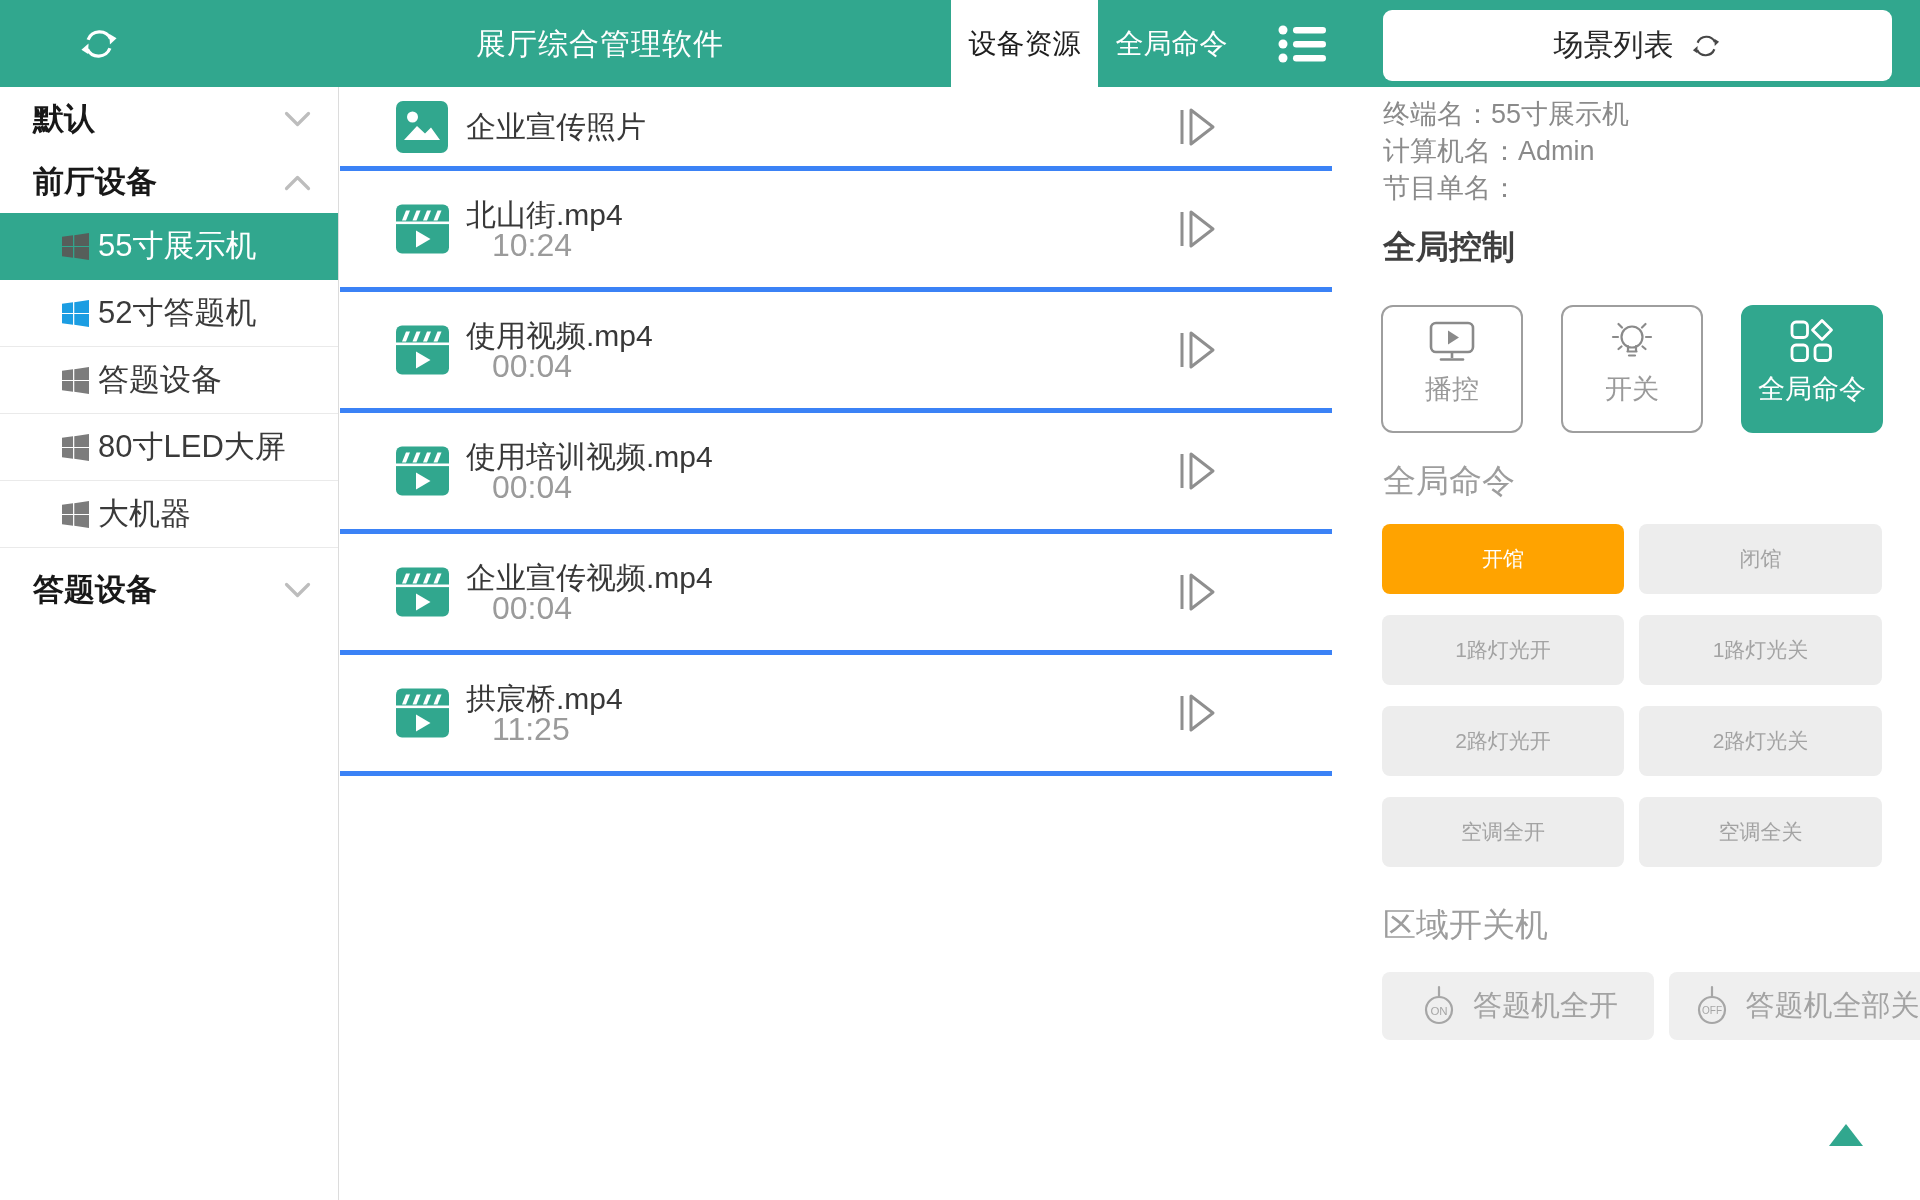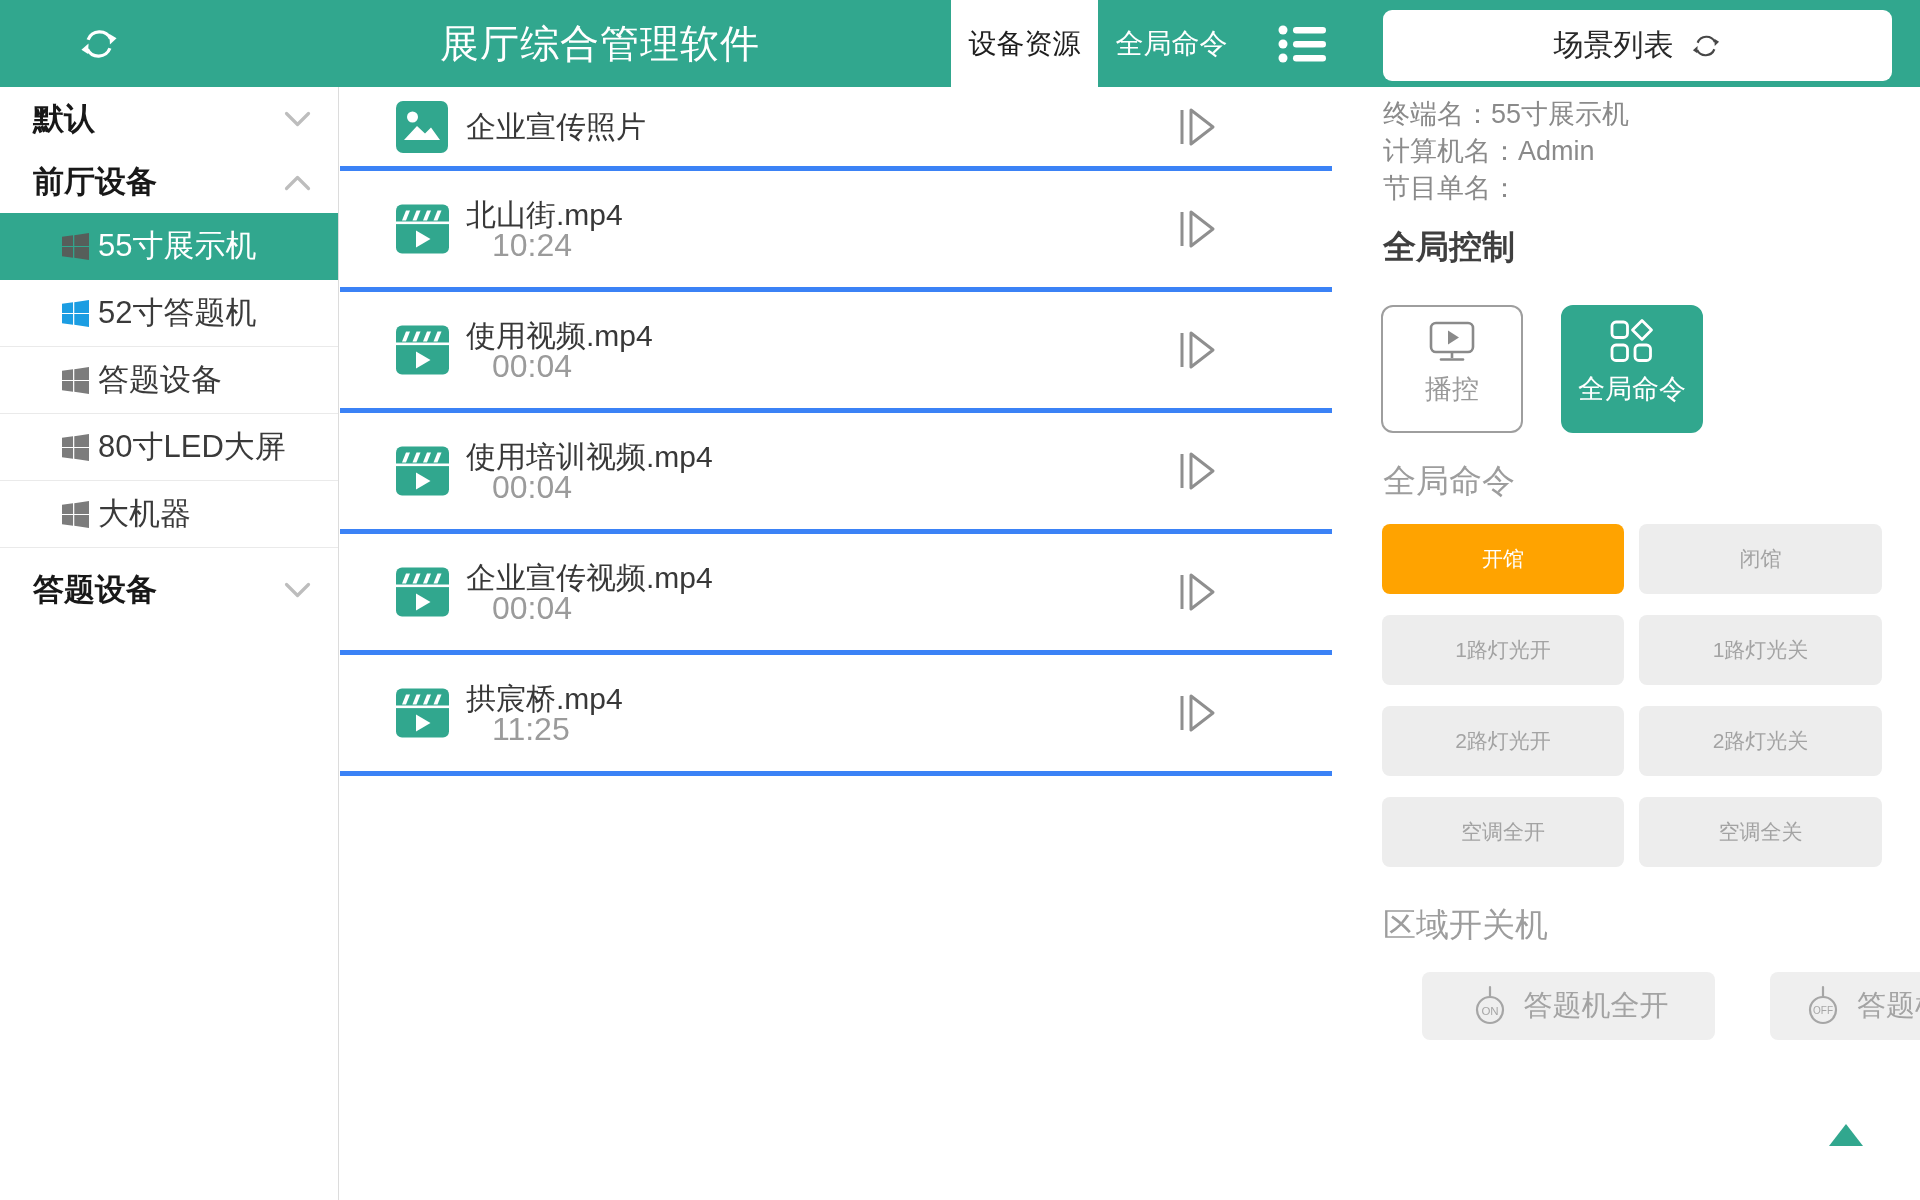--- a/index.html
+++ b/index.html
@@ -6,21 +6,21 @@
   html,body { margin:0; padding:0; }
   body {
     width:1920px; height:1200px; position:relative; overflow:hidden;
     background:#ffffff; font-family:"Liberation Sans","DejaVu Sans",sans-serif;
   }
   svg { display:block; }
 
   
   .header { position:absolute; left:0; top:0; width:1920px; height:87px; background:var(--teal,#31A78E); }
   .hdr-refresh-btn { position:absolute; left:78px; top:25px; width:42px; height:38px; cursor:pointer; color:#fff; }
-  .hdr-title { position:absolute; left:400px; top:0; width:400px; height:87px; line-height:87px; text-align:center; color:#fff; font-size:39px; letter-spacing:1px; }
+  .hdr-title { position:absolute; left:400px; top:0; width:400px; height:87px; line-height:87px; text-align:center; color:#fff; font-size:30px; letter-spacing:1px; }
   .tab { position:absolute; top:0; height:87px; width:147px; text-align:center; line-height:87px; font-size:28px; cursor:pointer; }
   .tab-resources { left:951px; background:#ffffff; color:#1e1e1e; }
   .tab-programs  { left:1098px; color:#ffffff; }
   .hdr-list-btn { position:absolute; left:1278px; top:22px; width:48px; height:44px; cursor:pointer; color:#fff; }
   .scene-panel { position:absolute; left:1383px; top:10px; width:509px; height:71px; background:#fff; border-radius:9px; display:flex; align-items:center; justify-content:center; gap:16px; cursor:pointer; }
   .scene-label { font-size:30px; color:#2a2a2a; }
   .scene-refresh { color:#474747; }
 
   
   .sidebar { position:absolute; left:0; top:87px; width:339px; height:1113px; background:#fff; border-right:1px solid #dcdcdc; }
@@ -61,21 +61,21 @@
   .ctrl-btn .ci { flex:1; display:flex; align-items:center; justify-content:center; }
   .ctrl-label { font-size:27px; color:#9a9a9a; line-height:1; }
   .ctrl-btn.active { background:var(--teal,#31A78E); border-color:var(--teal,#31A78E); color:#fff; }
   .ctrl-btn.active .ctrl-label { color:#fff; }
   .sec-global { position:absolute; left:51px; top:372px; font-size:33px; color:#9d9d9d; }
   .cmd-grid { position:absolute; left:50px; top:437px; display:grid; grid-template-columns:242px 243px; column-gap:15px; row-gap:21px; }
   .cmd-btn { height:70px; border-radius:8px; background:#ededed; color:#a3a3a3; font-size:21px; display:flex; align-items:center; justify-content:center; cursor:pointer; }
   .cmd-btn.primary { background:var(--orange,#FFA300); color:#ffffff; }
   .sec-area { position:absolute; left:51px; top:816px; font-size:33px; color:#9d9d9d; }
   .area-row { position:absolute; left:50px; top:885px; display:flex; gap:15px; }
-  .area-btn { width:293px; height:68px; border-radius:8px; background:#efefef; color:#a3a3a3; display:flex; align-items:center; justify-content:center; gap:13px; font-size:29px; cursor:pointer;margin-left:40px; }
+  .area-btn { width:272px; height:68px; border-radius:8px; background:#efefef; color:#a3a3a3; display:flex; align-items:center; justify-content:center; gap:13px; font-size:29px; cursor:pointer; }
   .power-ico { color:#a6a6a6; flex:none; }
   .to-top { position:absolute; left:497px; top:1037px; width:0; height:0; border-left:17px solid transparent; border-right:17px solid transparent; border-bottom:22px solid var(--teal,#31A78E); cursor:pointer; }
 </style>
 </head>
 <body>
 
 <div class="header">
   <div class="hdr-refresh-btn">
     <svg width="42" height="38" viewBox="0 0 44 40">
       <path d="M10.5 15.5 A13 13 0 0 1 34.2 14.5" fill="none" stroke="currentColor" stroke-width="3.4"></path>
@@ -304,20 +304,37 @@
         <svg width="48" height="44" viewBox="0 0 48 44">
           <rect x="3" y="3" width="42" height="29" rx="5" fill="none" stroke="currentColor" stroke-width="2.6"></rect>
           <polygon points="20,10.5 20,24.5 31,17.5" fill="currentColor"></polygon>
           <line x1="24" y1="32" x2="24" y2="38" stroke="currentColor" stroke-width="2.6"></line>
           <line x1="13" y1="39.5" x2="35" y2="39.5" stroke="currentColor" stroke-width="2.6" stroke-linecap="round"></line>
         </svg>
       </div>
       <span class="ctrl-label">播控</span>
     </div>
 
+    <div class="ctrl-btn">
+      <div class="ci">
+        <svg width="48" height="48" viewBox="0 0 48 48" fill="none" stroke="currentColor" stroke-width="2.2" stroke-linecap="round">
+          <circle cx="24" cy="19" r="10.5"></circle>
+          <path d="M20 28 L20 33 M28 28 L28 33"></path>
+          <line x1="19.5" y1="33.5" x2="28.5" y2="33.5"></line>
+          <line x1="21" y1="37.5" x2="27" y2="37.5"></line>
+          <line x1="5" y1="19" x2="10" y2="19"></line>
+          <line x1="38" y1="19" x2="43" y2="19"></line>
+          <line x1="10.5" y1="6" x2="14" y2="9.5"></line>
+          <line x1="37.5" y1="6" x2="34" y2="9.5"></line>
+          <line x1="10.5" y1="31" x2="13.5" y2="28.5"></line>
+          <line x1="37.5" y1="31" x2="34.5" y2="28.5"></line>
+        </svg>
+      </div>
+      <span class="ctrl-label">开关</span>
+    </div>
 
     <div class="ctrl-btn active">
       <div class="ci">
         <svg width="48" height="48" viewBox="0 0 48 48" fill="none" stroke="currentColor" stroke-width="2.8" stroke-linejoin="round">
           <rect x="4" y="4" width="15.5" height="15.5" rx="4"></rect>
           <path d="M34 2.5 L43.5 12 L34 21.5 L24.5 12 Z"></path>
           <rect x="4" y="27" width="15.5" height="15.5" rx="4"></rect>
           <rect x="27" y="27" width="15.5" height="15.5" rx="4"></rect>
         </svg>
       </div>

